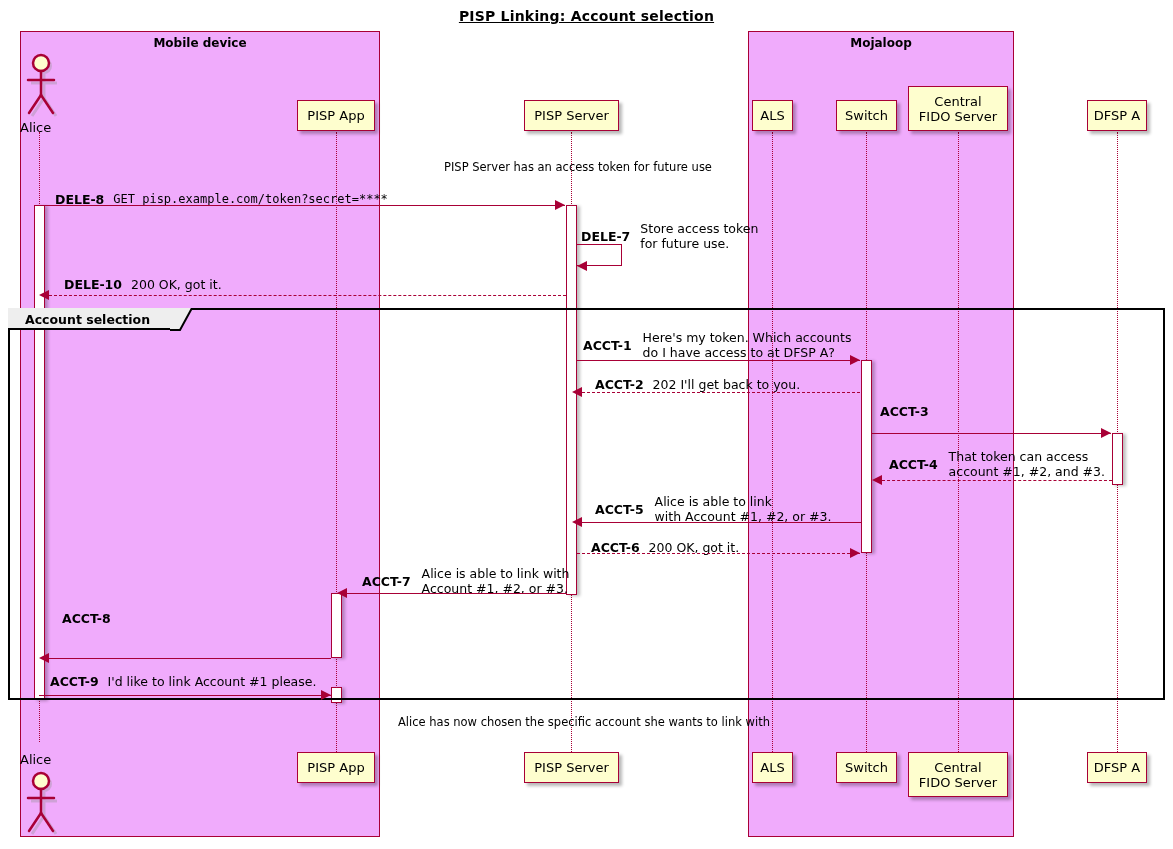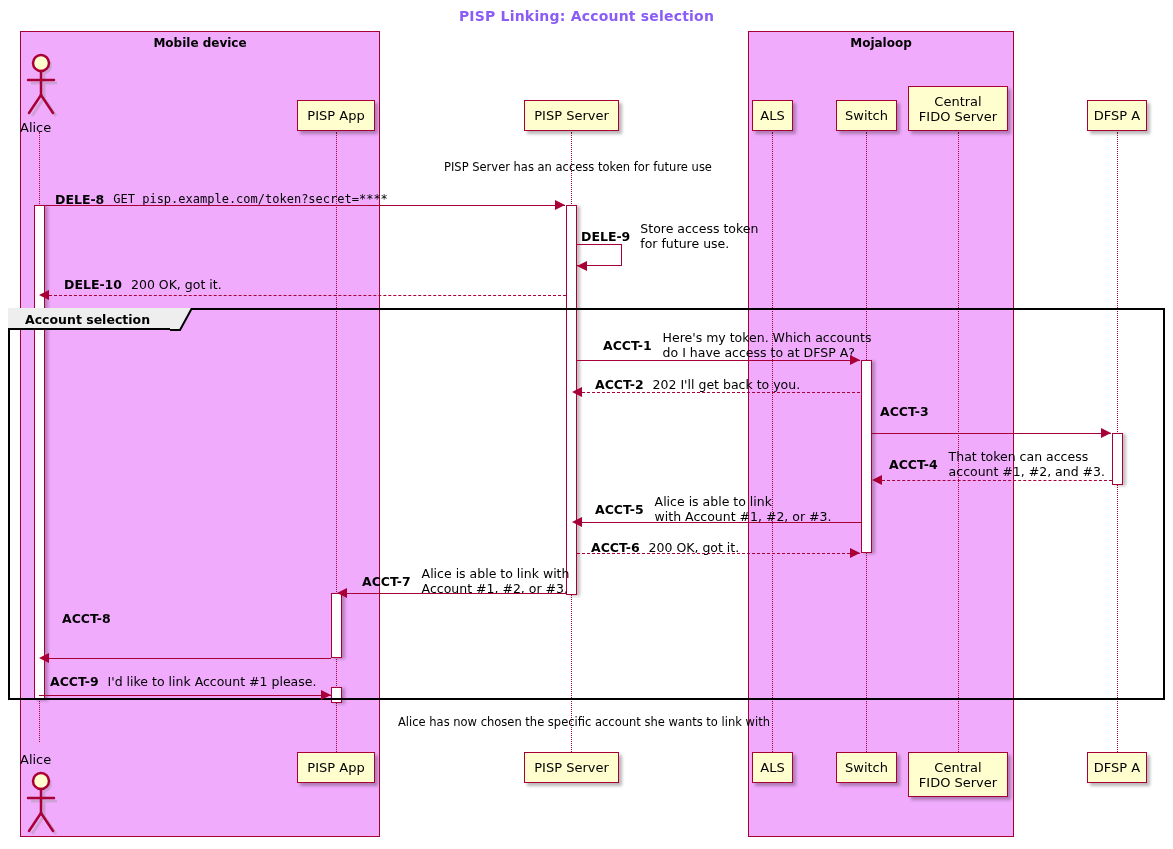--- a/index.html
+++ b/index.html
@@ -22,22 +22,23 @@
   .abs { position: absolute; }
 
   
   #diagram-title {
     position: absolute;
     left: 0; top: 8px;
     width: 1173px;
     text-align: center;
     font-size: 14px;
     font-weight: bold;
-    color: #8b5cf6;
+    color: #000000;
     letter-spacing: 0.2px;
+    text-decoration: underline;
   }
 
   
   .group-box {
     position: absolute;
     background: #f0abfc;
     border: 1px solid #A80036;
     box-sizing: border-box;
   }
   .group-title {
@@ -286,21 +287,21 @@
   <div class="note-text" style="left:444px; top:160px;">PISP Server has an access token for future use</div>
 
   <div class="msg-label" style="left:55px; top:191px;">
     <span class="seq msg-inline">DELE-8</span>
     <span class="body msg-inline monotext" style="margin-left:5px;">GET pisp.example.com/token?secret=****</span>
   </div>
   <div class="msg-line" style="left:39px; top:205px; width:526px;"></div>
   <div class="arrowhead right" style="left:555px; top:200px;"></div>
 
   <div class="msg-label two-line" style="left:581px; top:221px;">
-    <span class="seq msg-inline">DELE-9</span>
+    <span class="seq msg-inline">DELE-7</span>
     <span class="msg-stack" style="margin-left:6px;">
       <span class="body" style="display:block;">Store access token</span>
       <span class="body" style="display:block;">for future use.</span>
     </span>
   </div>
   <div class="self-msg" style="left:577px; top:244px; width:45px; height:22px;"></div>
   <div class="arrowhead left" style="left:577px; top:261px;"></div>
 
   <div class="msg-label" style="left:64px; top:276px;">
     <span class="seq msg-inline">DELE-10</span>
@@ -310,21 +311,21 @@
   <div class="arrowhead left" style="left:39px; top:290px;"></div>
 
   <div class="fragment" style="left:8px; top:308px; width:1157px; height:392px;"></div>
   <div class="fragment-tab" style="left:8px; top:308px; width:172px; height:22px; border-right:none;"></div>
   <svg class="abs" style="left:170px; top:308px;" width="24" height="24" viewBox="0 0 24 24">
     <path d="M0,0 L22,0 L10,22 L0,22 Z" fill="#EEEEEE" stroke="none"></path>
     <path d="M22,0 L10,22 L0,22" fill="none" stroke="#000000" stroke-width="2"></path>
   </svg>
   <div class="fragment-label" style="left:25px; top:312px;">Account selection</div>
 
-  <div class="msg-label two-line" style="left:583px; top:330px;margin-left:20px;">
+  <div class="msg-label two-line" style="left:583px; top:330px;">
     <span class="seq msg-inline">ACCT-1</span>
     <span class="msg-stack" style="margin-left:7px;">
       <span class="body" style="display:block;">Here's my token. Which accounts</span>
       <span class="body" style="display:block;">do I have access to at DFSP A?</span>
     </span>
   </div>
   <div class="msg-line" style="left:577px; top:360px; width:283px;"></div>
   <div class="arrowhead right" style="left:850px; top:355px;"></div>
 
   <div class="msg-label" style="left:595px; top:376px;">

